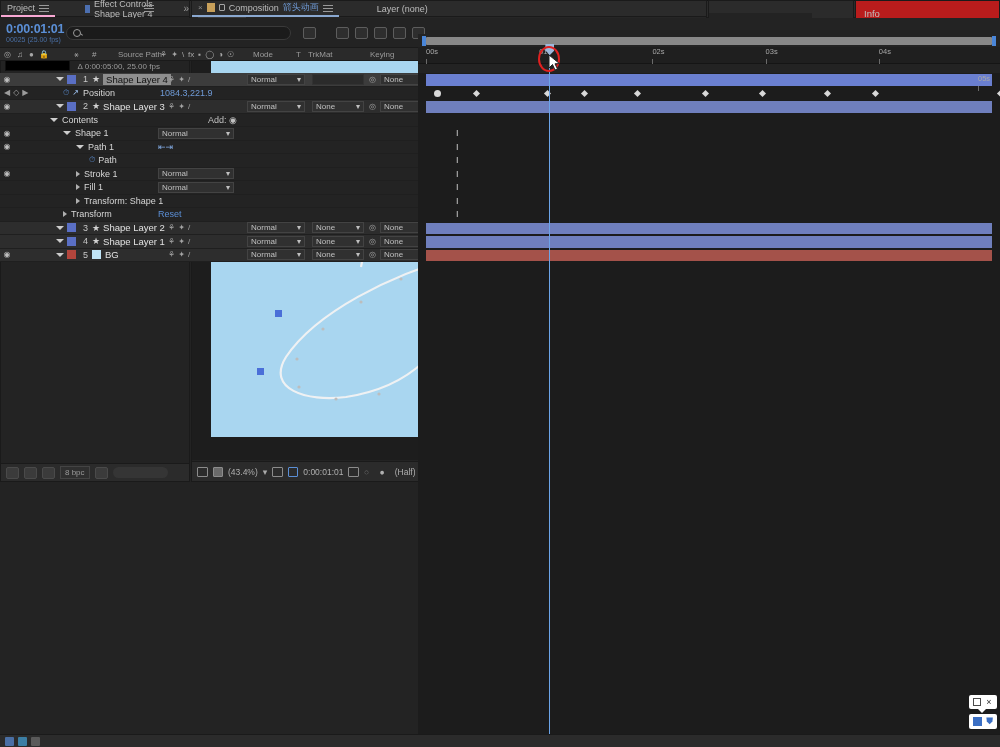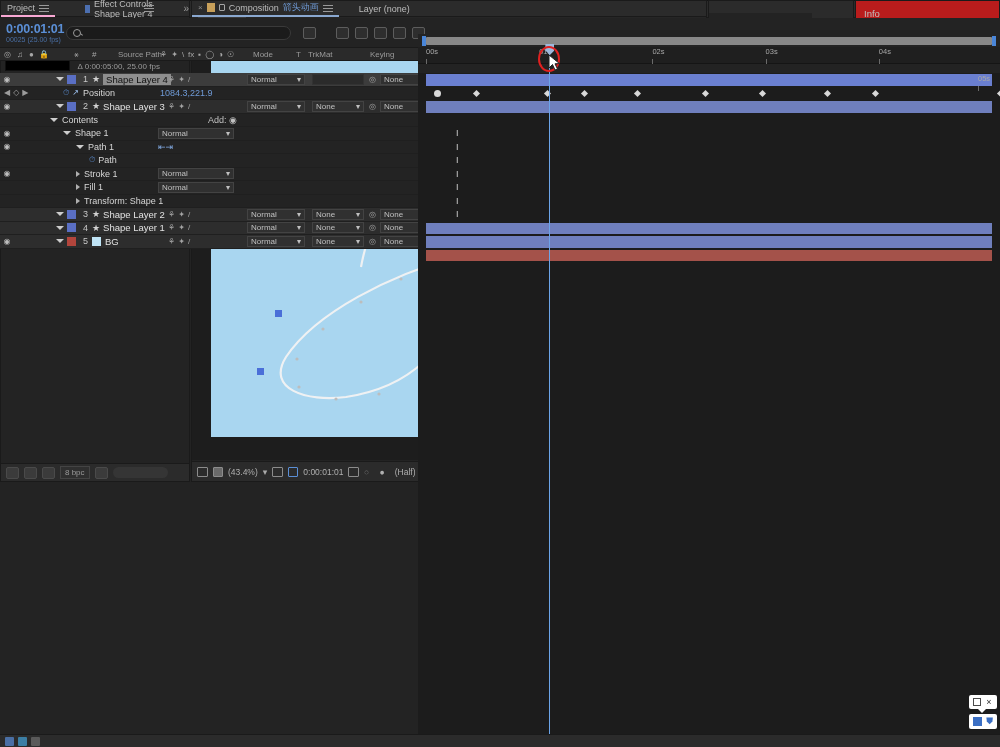--- a/index.html
+++ b/index.html
@@ -281,21 +281,21 @@
       <div class="comp-tab sel">
         <span class="cx">×</span>
         <span class="orangeSq"></span>
         <span class="lockic"></span>
         <span>Composition</span>
         <span class="cn">箭头动画</span>
         <span class="hamb">
             <i></i>
           </span>
       </div>
-      <div class="comp-tab" style="margin-left:14px;">
+      <div class="comp-tab" style="margin-left:32px;">
         <span>Layer (none)</span>
       </div>
     </div>
     <div class="comp-subbar">
       <span class="comp-chip">箭头动画</span>
     </div>
 
     <div class="stage">
       <div class="canvas">
         <svg width="477" height="380" viewBox="0 0 477 380">
@@ -871,20 +871,27 @@
               <span>Normal</span>
               <span>▾</span>
             </span>
           </div>
           <div class="row sub">
             <span class="eye"></span>
             <span style="width: 62px;"></span>
             <span class="tri-r" style="margin-right: 4px;"></span>
             <span style="color: rgb(214, 214, 214);">Transform: Shape 1</span>
           </div>
+          <div class="row sub">
+            <span class="eye"></span>
+            <span style="width: 49px;"></span>
+            <span class="tri-r" style="margin-right: 4px;"></span>
+            <span style="color: rgb(214, 214, 214);">Transform</span>
+            <span class="blue" style="position: absolute; left: 158px;">Reset</span>
+          </div>
           <div class="row layer">
             <span class="eye"></span>
             <span style="width: 14px;"></span>
             <span style="width: 14px;"></span>
             <span style="width: 14px;"></span>
             <span class="tri-d" style="margin-right: 3px;"></span>
             <span class="swatch"></span>
             <span class="idx">3</span>
             <span class="star" style="margin-right: 3px;">★</span>
             <span class="lname">Shape Layer 2</span>

